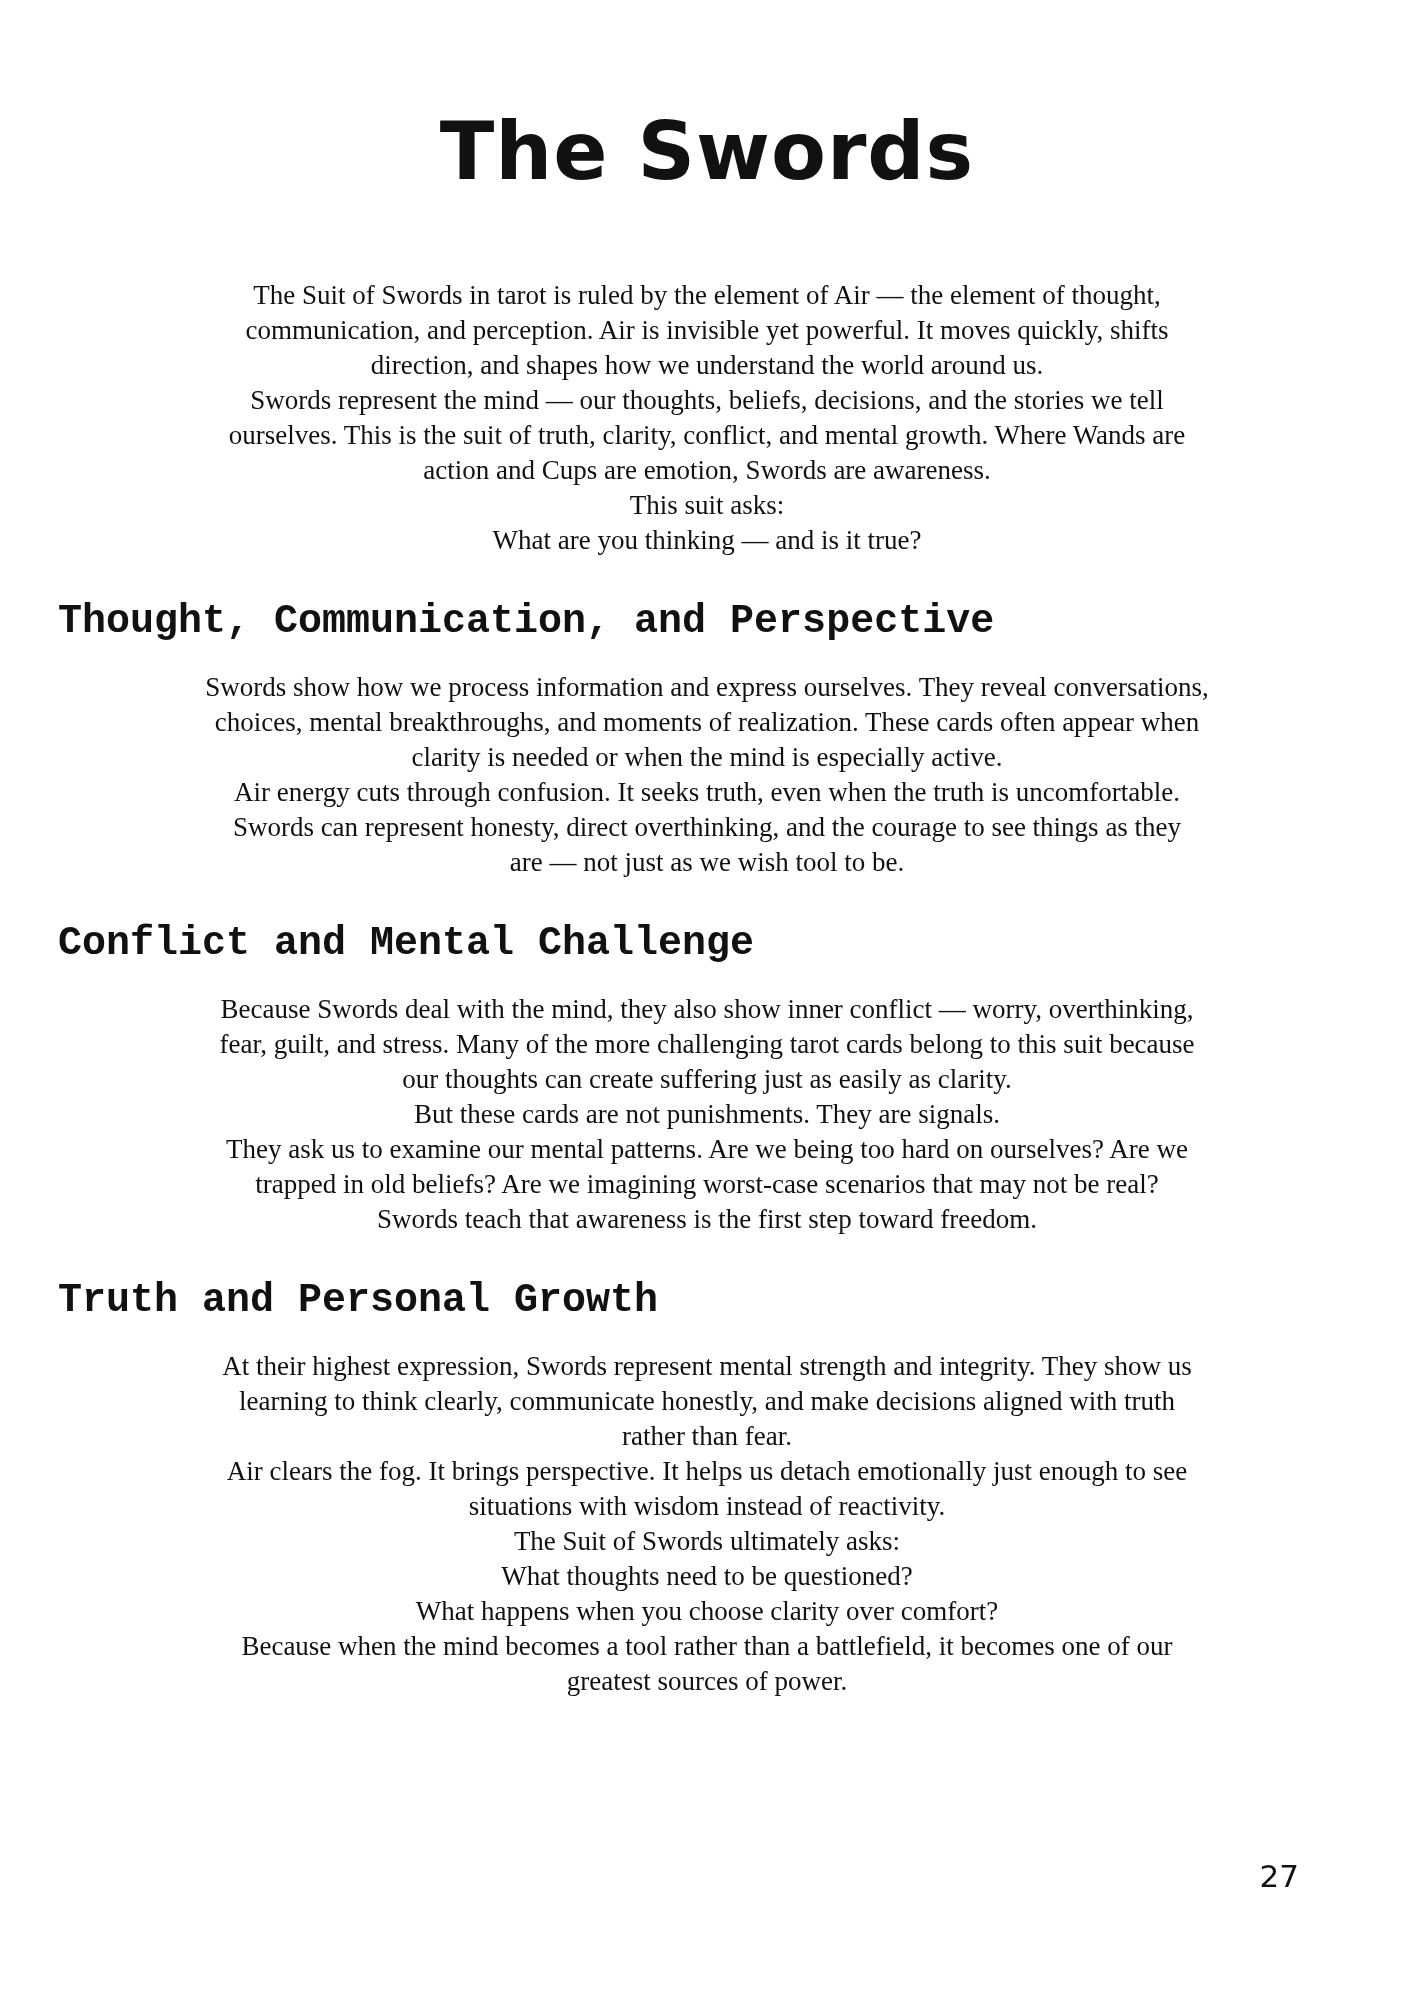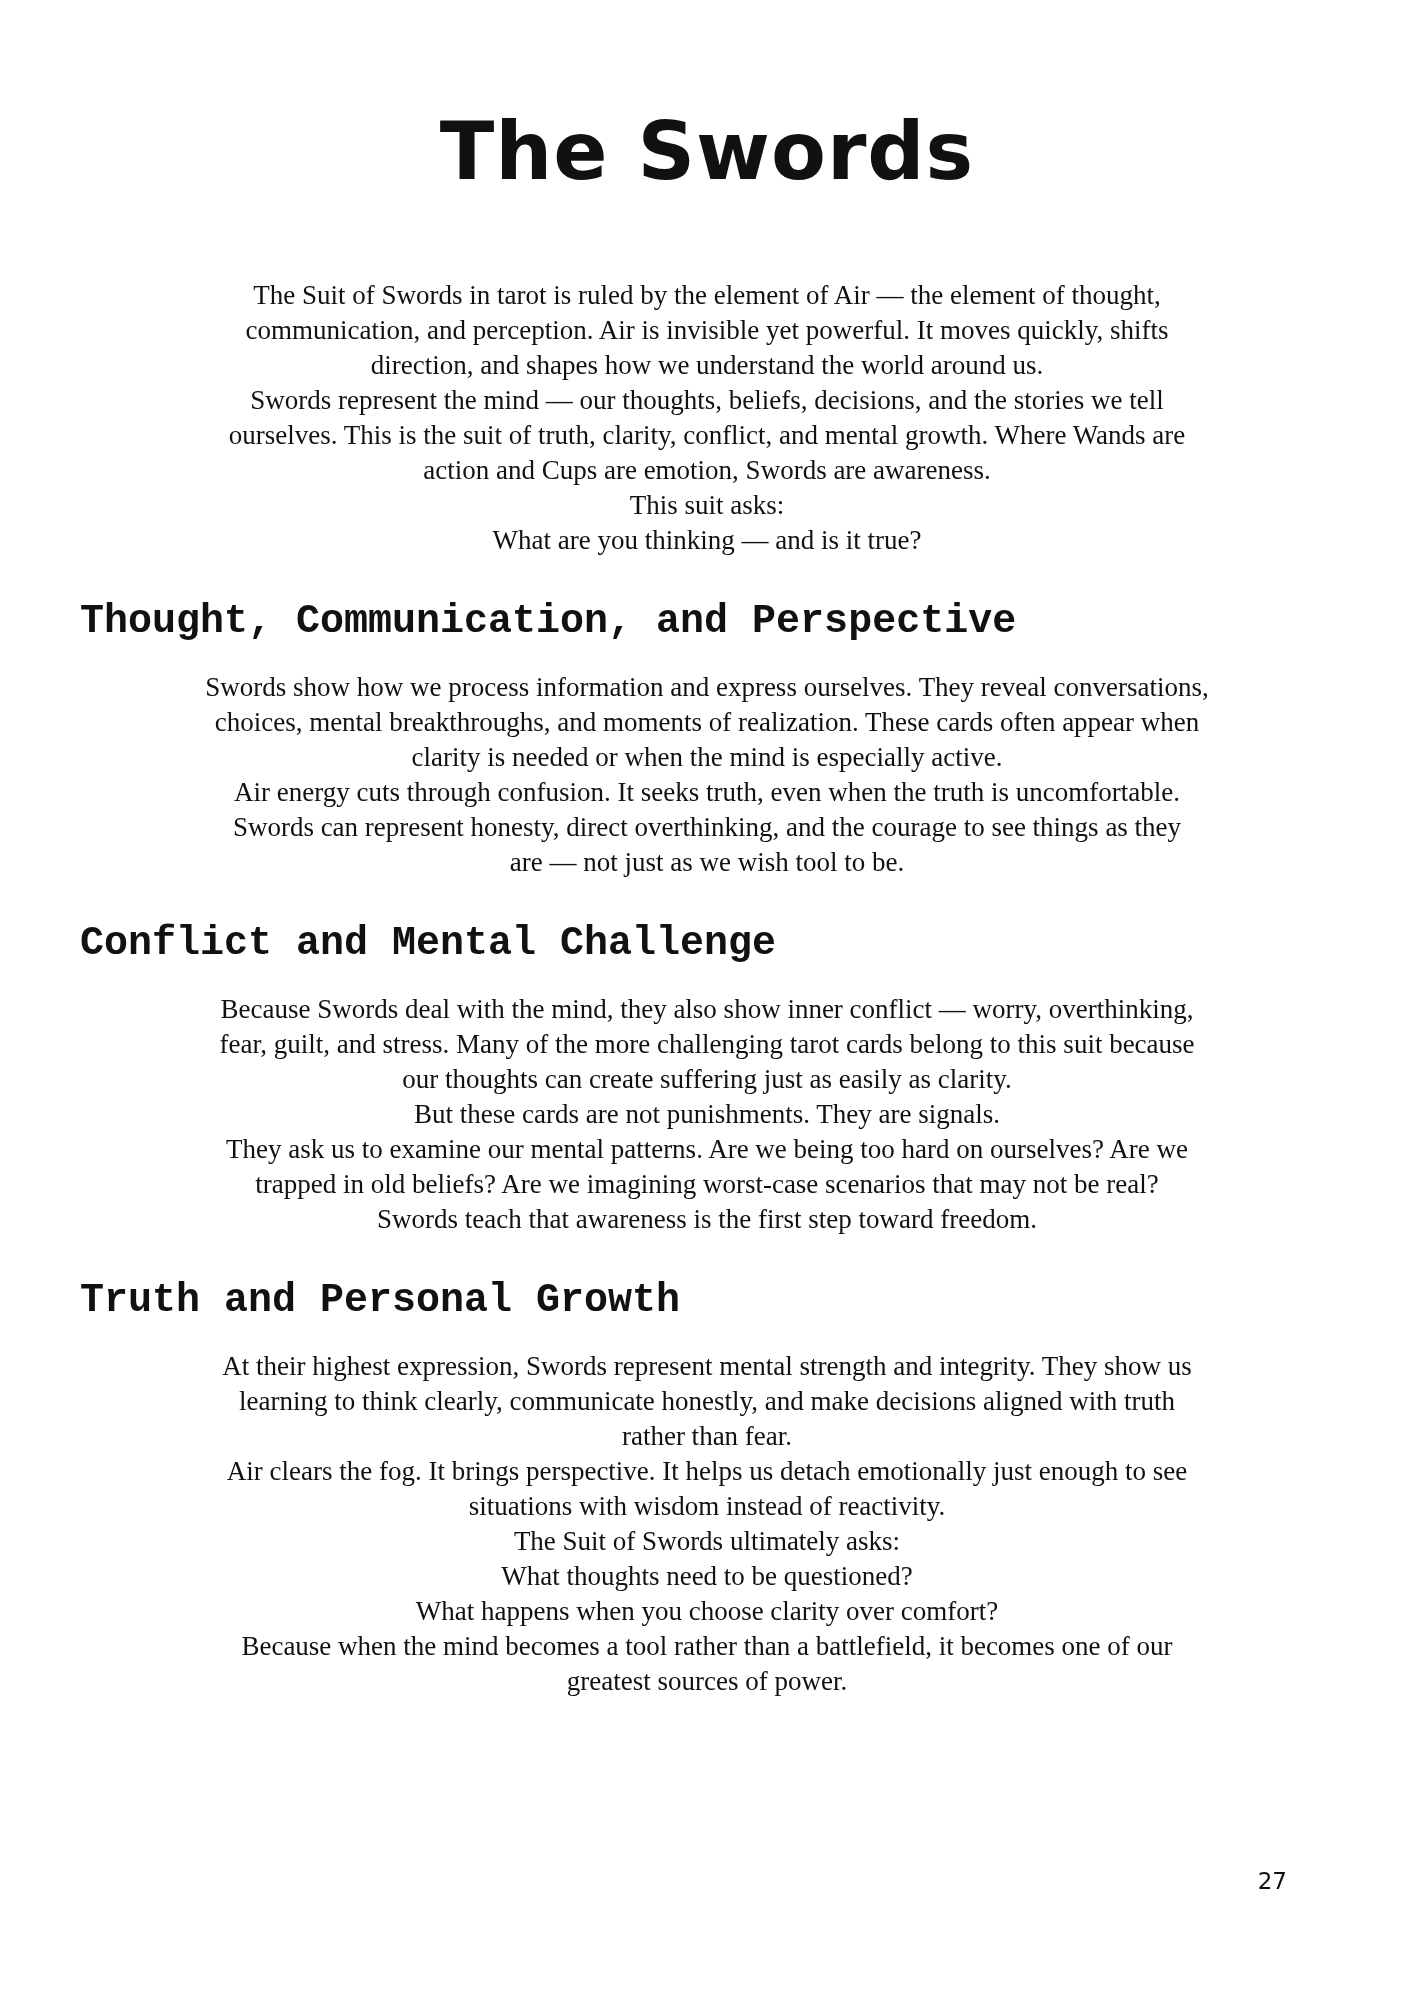--- a/index.html
+++ b/index.html
@@ -3,21 +3,21 @@
 <meta charset="utf-8">
 <style>
   * { box-sizing: border-box; }
   html, body { margin: 0; padding: 0; background: #ffffff; }
   .page {
     width: 1414px;
     height: 2000px;
     background: #ffffff;
     color: #111111;
     position: relative;
-    padding: 0 80px;
+    padding: 0 58px;
     overflow: hidden;
     font-family: "Liberation Serif", serif;
   }
   .title {
     font-family: "DejaVu Sans", sans-serif;
     font-weight: 700;
     font-size: 80px;
     line-height: 1.0;
     letter-spacing: 1px;
     text-align: center;
@@ -34,24 +34,24 @@
   .block { margin: 26px 0 0 0; }
   .block.intro { margin-top: 86px; }
   .block .line {
     font-size: 27px;
     line-height: 35px;
     text-align: center;
     color: #111111;
   }
   .page-number {
     position: absolute;
-    right: 127px;
+    right: 115px;
     bottom: 106px;
     font-family: "DejaVu Sans", sans-serif;
-    font-size: 23px;
+    font-size: 31px;
     color: #111111;
   }
 </style>
 </head>
 <body>
 
 <div class="page">
 
   <h1 class="title">The Swords</h1>
 

